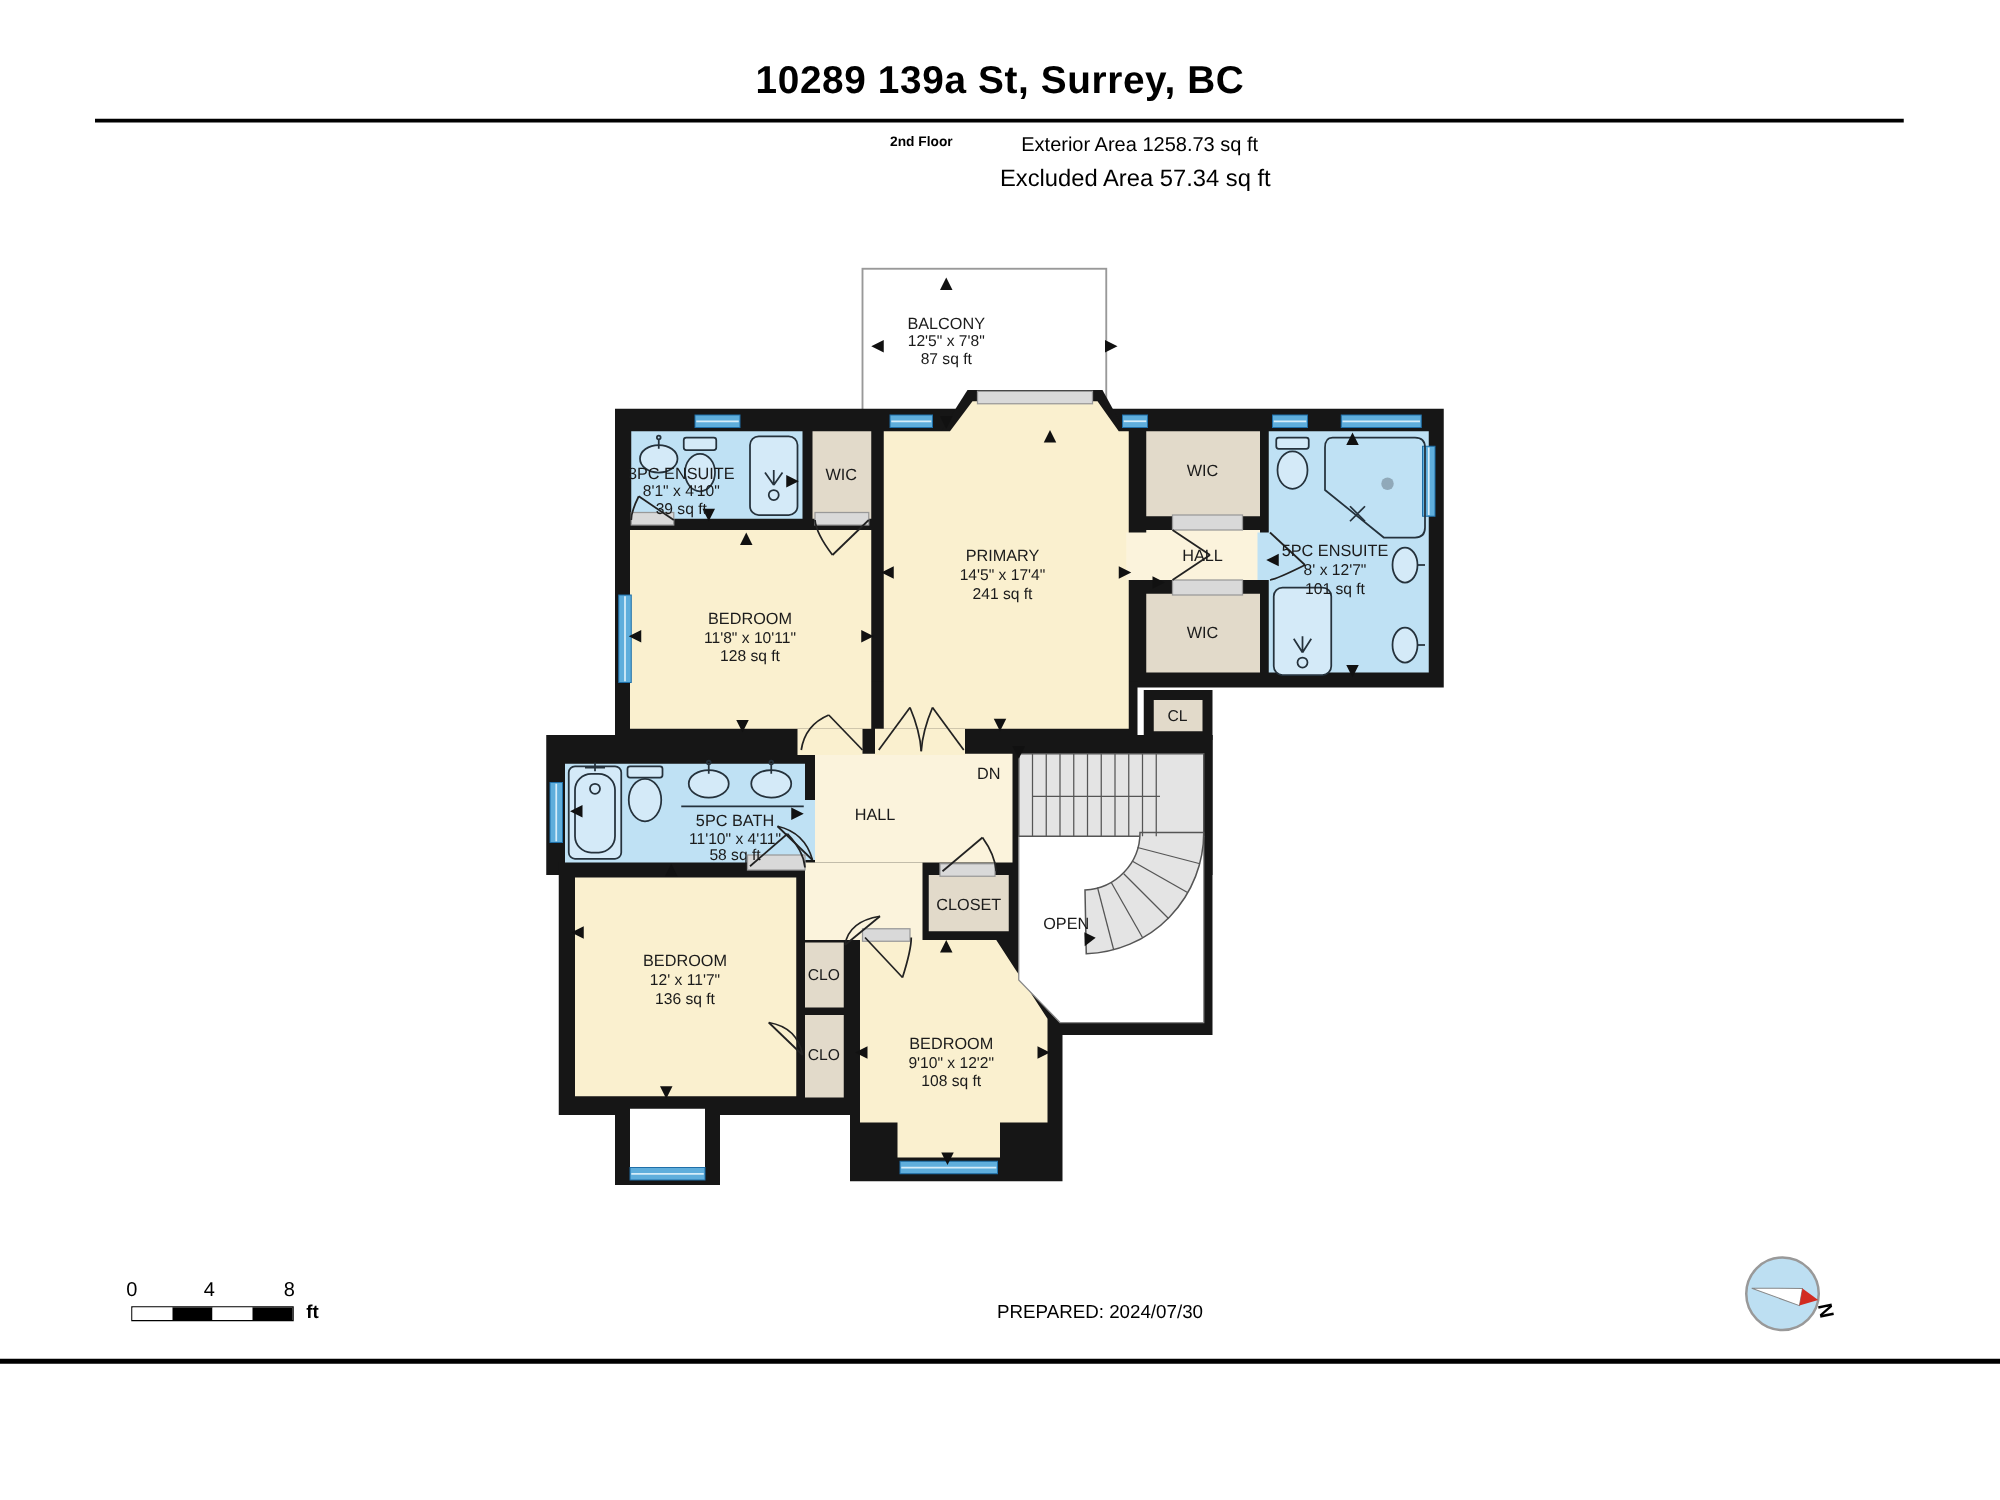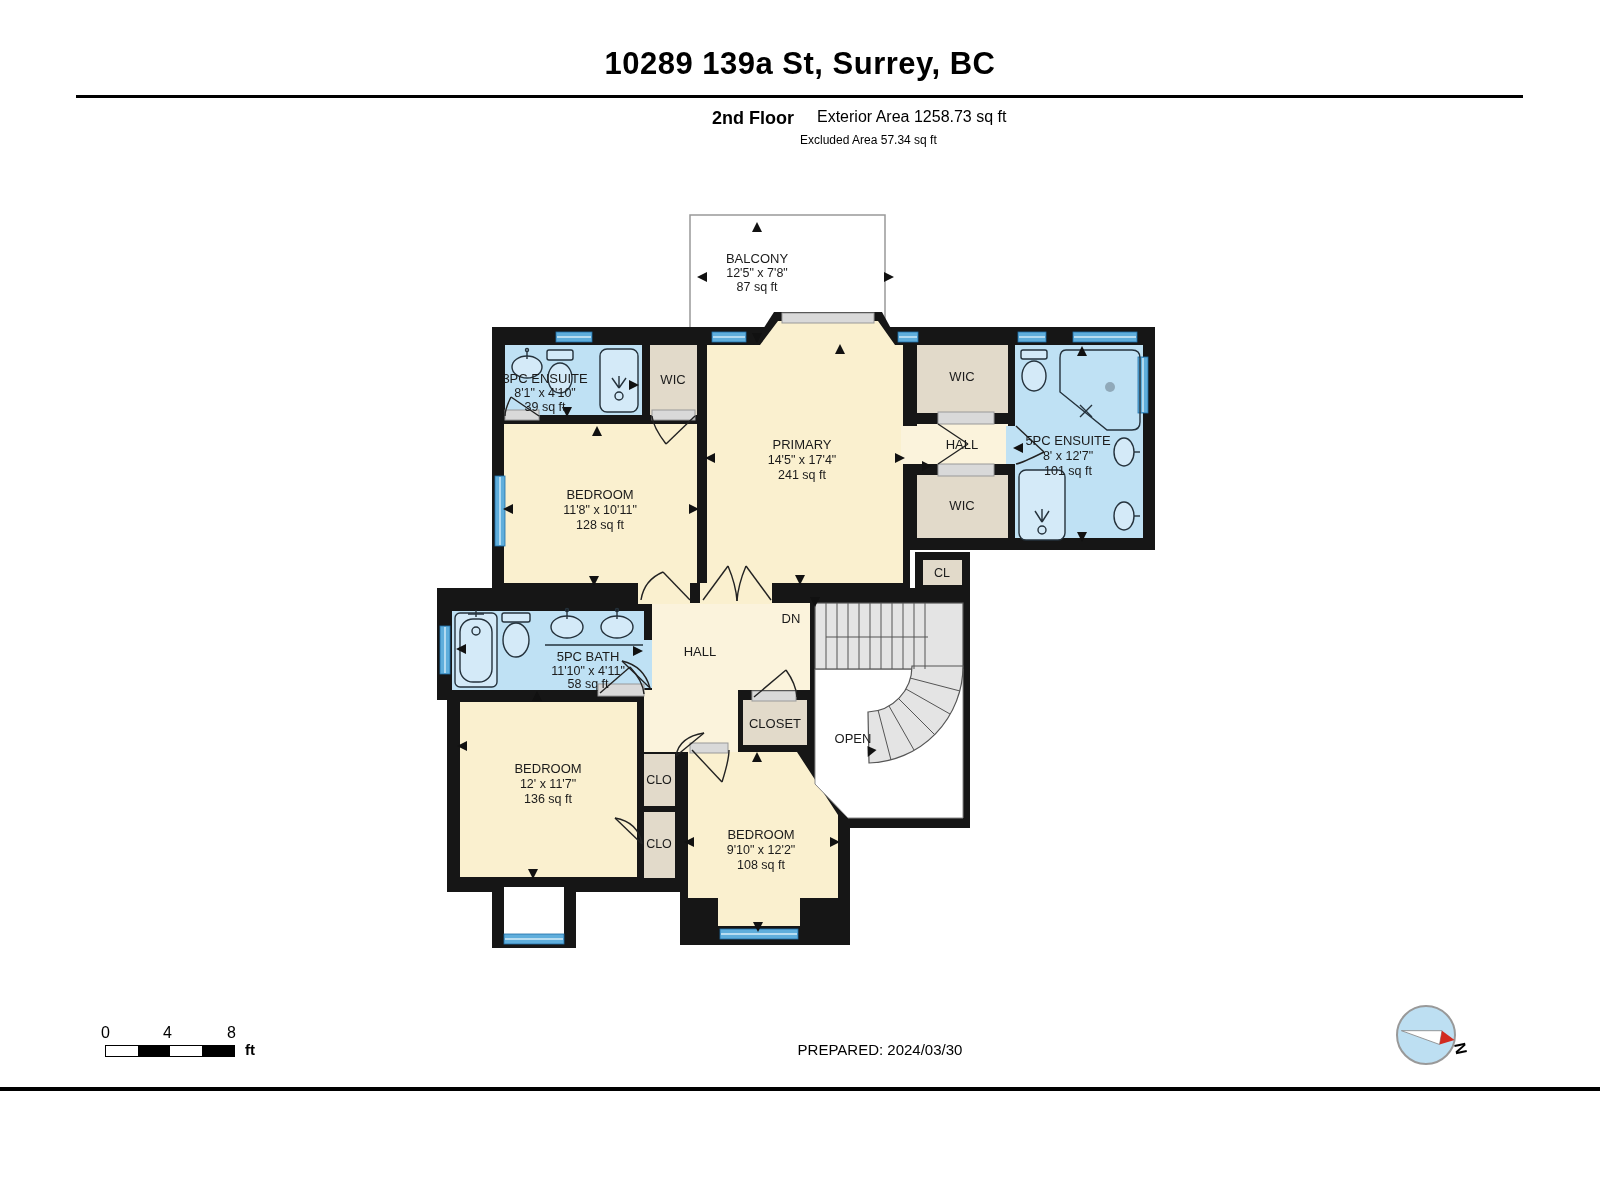--- a/index.html
+++ b/index.html
@@ -1,23 +1,23 @@
 <!DOCTYPE html>
 <html><head>
 <meta charset="utf-8">
 <style>
   html,body{margin:0;padding:0;background:#fff;}
   .page{position:relative;width:1600px;height:1200px;background:#fff;overflow:hidden;
         font-family:"Liberation Sans",sans-serif;color:#000;}
   .title{position:absolute;top:46px;left:0;width:100%;text-align:center;
          font-size:31px;font-weight:bold;letter-spacing:.5px;}
   .title-rule{position:absolute;top:95px;left:76px;width:1447px;height:3px;background:#000;}
-  .floor-label{position:absolute;top:108px;left:712px;font-size:18px;font-weight:bold;}
+  .floor-label{position:absolute;top:108px;left:712px;font-size:11px;font-weight:bold;}
   .area-line1{position:absolute;top:108px;left:817px;font-size:16px;}
-  .area-line2{position:absolute;top:133px;left:800px;font-size:12px;}
+  .area-line2{position:absolute;top:133px;left:800px;font-size:19px;}
   .plan-svg{position:absolute;top:0;left:0;}
   .wall{fill:#161616;}
   .room{fill:#FAF0CF;}
   .hall{fill:#FBF3DC;}
   .clo{fill:#E2DACA;}
   .bath{fill:#BFE1F4;}
   .stairs{fill:#E4E4E4;stroke:#555;stroke-width:1.2;}
   .sline{stroke:#555;stroke-width:1;fill:none;}
   .win{fill:#5FAEDC;stroke:#1F6FA8;stroke-width:.8;}
   .winline{stroke:#D6EDF9;stroke-width:1.4;}
@@ -309,21 +309,21 @@
   </svg>
 
   <div class="scalebar">
     <span class="n0">0</span>
     <span class="n4">4</span>
     <span class="n8">8</span>
     <div class="bar"><span class="seg-w"></span><span class="seg-b"></span><span class="seg-w"></span><span class="seg-b"></span></div>
     <span class="unit">ft</span>
   </div>
 
-  <div class="prepared">PREPARED: 2024/03/30</div>
+  <div class="prepared">PREPARED: 2024/07/30</div>
 
   <svg class="compass" width="80" height="74" viewBox="0 0 80 74">
     <circle cx="33" cy="35" r="29" fill="#BDDFF2" stroke="#999" stroke-width="2"></circle>
     <g transform="rotate(10 33 35)">
       <polygon points="8,35 48,28 48,42" fill="#fff" stroke="#888" stroke-width="0.8"></polygon>
       <polygon points="48,28 62,35 48,42" fill="#D22B20"></polygon>
     </g>
     <text x="66" y="48" font-size="16" font-weight="bold" fill="#000" transform="rotate(78 66 43)">N</text>
   </svg>
 

